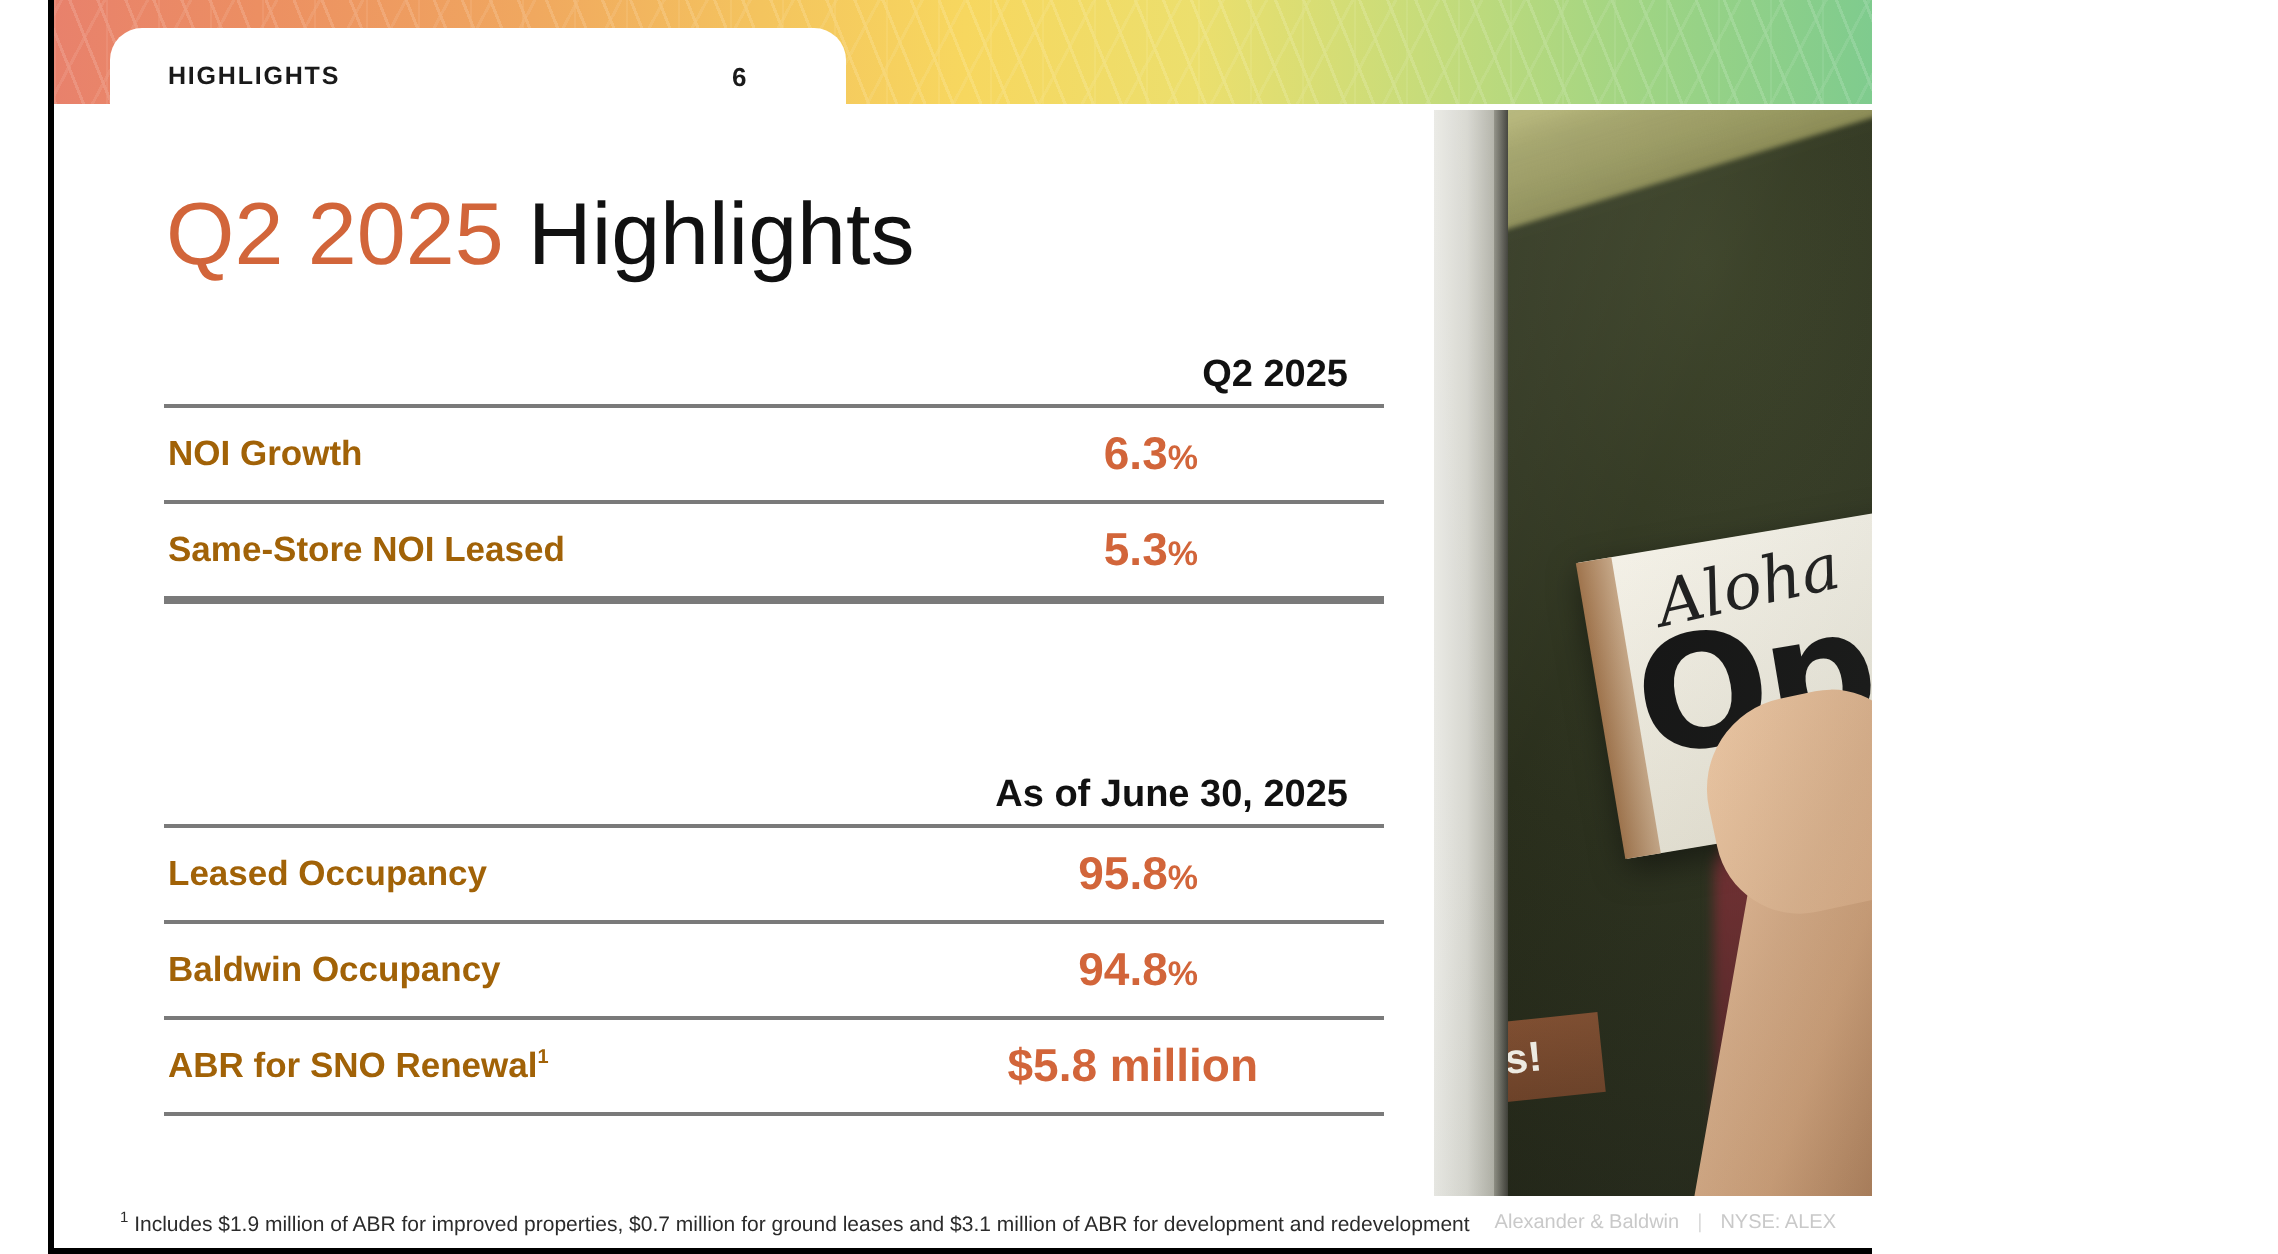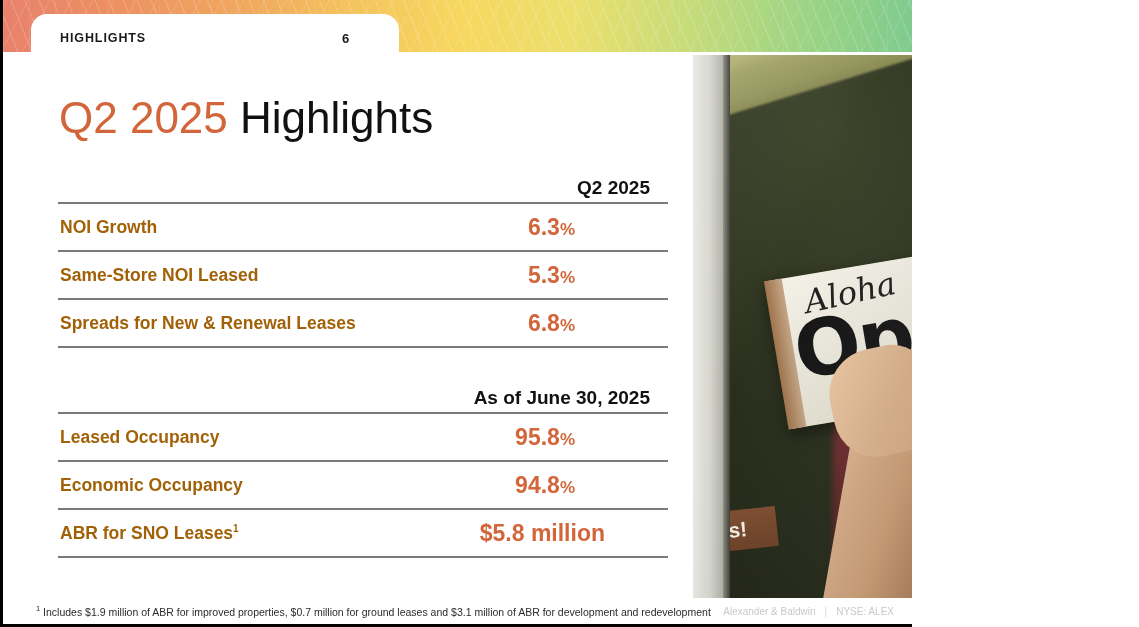--- a/index.html
+++ b/index.html
@@ -12,20 +12,21 @@
   }
   #slide {
     position: relative;
     width: 912px;
     height: 627px;
     background: #ffffff;
     overflow: hidden;
     border-bottom: 3px solid #000000;
     border-left: 3px solid #000000;
     box-sizing: border-box;
+    margin-left: 24px;
   }
 
   
   .top-band {
     position: absolute;
     left: 0; top: 0;
     width: 1139px;
     height: 52px;
     background: linear-gradient(90deg,
       #e8816c 0%,
@@ -383,47 +384,43 @@
       <span class="metric-value"><span>6.3</span><span class="unit">%</span></span>
     </div>
     <div class="row-divider"></div>
 
     <div class="metric-row">
       <span class="metric-label">Same-Store NOI Leased</span>
       <span class="metric-value"><span>5.3</span><span class="unit">%</span></span>
     </div>
     <div class="row-divider"></div>
 
-    <div class="metric-row">
-      <span class="metric-label">Spreads for New &amp; Renewal Leases</span>
-      <span class="metric-value"><span>6.8</span><span class="unit">%</span></span>
-    </div>
     <div class="row-divider"></div>
   </div>
 
   <div class="metrics-table" id="table-asof">
     <div class="table-head-row">
       <span class="table-head-label">As of June 30, 2025</span>
     </div>
     <div class="row-divider"></div>
 
     <div class="metric-row">
       <span class="metric-label">Leased Occupancy</span>
       <span class="metric-value"><span>95.8</span><span class="unit">%</span></span>
     </div>
     <div class="row-divider"></div>
 
     <div class="metric-row">
-      <span class="metric-label">Economic Occupancy</span>
+      <span class="metric-label">Baldwin Occupancy</span>
       <span class="metric-value"><span>94.8</span><span class="unit">%</span></span>
     </div>
     <div class="row-divider"></div>
 
     <div class="metric-row">
-      <span class="metric-label"><span>ABR for SNO Leases</span><sup>1</sup></span>
+      <span class="metric-label"><span>ABR for SNO Renewal</span><sup>1</sup></span>
       <span class="metric-value wide"><span>$5.8 million</span></span>
     </div>
     <div class="row-divider"></div>
   </div>
 
   <div class="photo">
     <div class="ph-bg"></div>
     <div class="ph-beam"></div>
     <div class="ph-beam2"></div>
 

